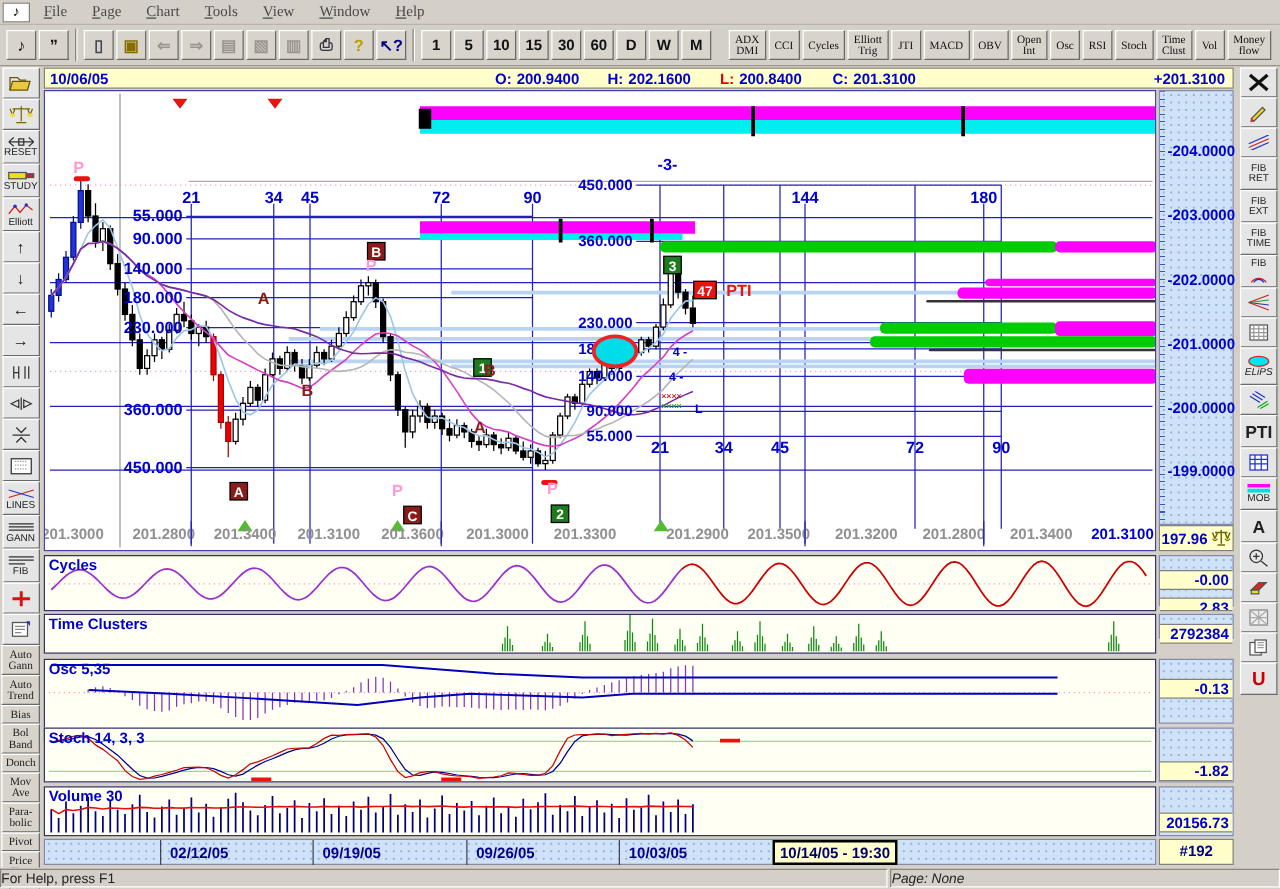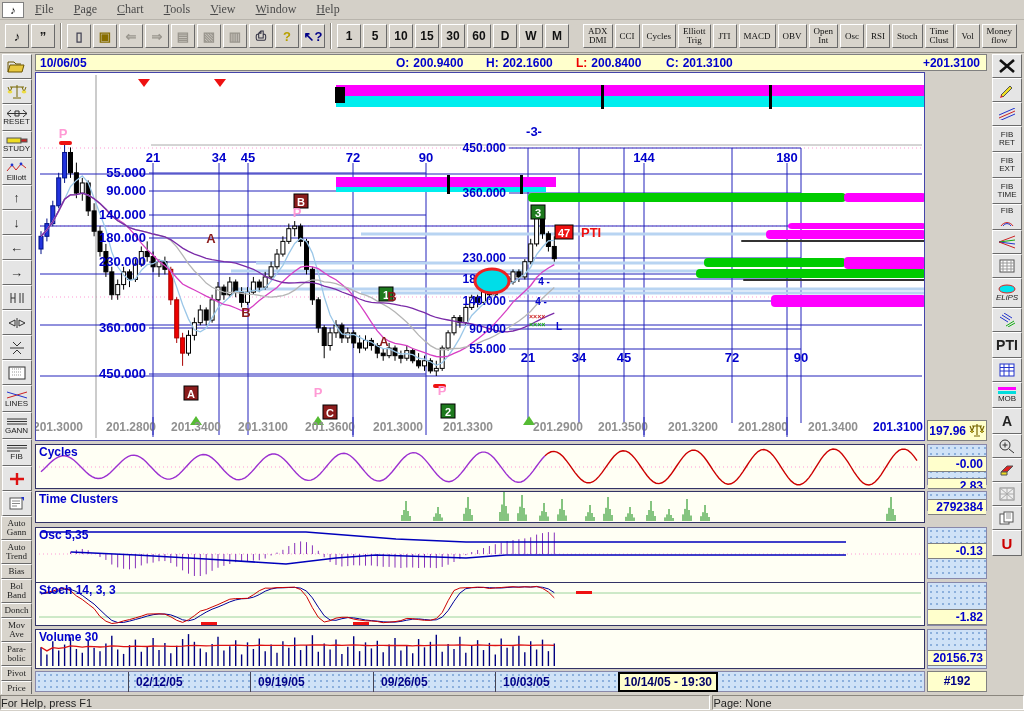--- a/index.html
+++ b/index.html
@@ -69,21 +69,21 @@
                color:#000088; font-weight:bold; font-size:12px; }
   #date-axis .dlabel { position:absolute; top:3px; }
   #date-axis .dtick { position:absolute; top:0; width:1px; height:20px; background:#445; }
   #date-cursor { position:absolute; top:0px; left:582px; width:100px; height:20px; background:#ffffcc;
                  border:2px solid #000; text-align:center; line-height:16px; color:#000066; }
   #bar-count { position:absolute; left:927px; top:671px; width:60px; height:21px; background:#ffffcc; border:1px solid #808080;
                color:#000088; font-weight:bold; font-size:12px; text-align:center; line-height:19px; }
   #statusbar { position:absolute; left:0; top:694px; width:1024px; height:17px; background:#d4d0c8; display:flex; font-size:11px; }
   #statusbar .sect { border:1px solid; border-color:#8a867e #ffffff #ffffff #8a867e; height:15px; margin-top:1px; padding:1px 0; color:#222; }
   #statusbar .s1 { width:748px; }
-  #statusbar .s2 { width:328px; margin-left:2px; }
+  #statusbar .s2 { width:328px; margin-left:2px;font-style:italic; }
 
   .mini-ico { display:block; }
 </style>
 </head>
 <body>
 
 <div id="app">
 
   <div id="menubar">
     <span class="appicon">♪</span>
@@ -698,20 +698,29 @@
         <text x="727" y="358" fill="#909090" font-size="12" text-anchor="middle" font-family="&quot;Liberation Sans&quot;, sans-serif" font-weight="bold">201.2800</text>
         <text x="797" y="358" fill="#909090" font-size="12" text-anchor="middle" font-family="&quot;Liberation Sans&quot;, sans-serif" font-weight="bold">201.3400</text>
         <text x="862" y="358" fill="#0000cc" font-size="12" text-anchor="middle" font-family="&quot;Liberation Sans&quot;, sans-serif" font-weight="bold">201.3100</text>
         <line x1="117" x2="117" y1="344" y2="364" stroke="#2222bb"></line>
         <line x1="317" x2="317" y1="344" y2="364" stroke="#2222bb"></line>
         <line x1="608" x2="608" y1="344" y2="364" stroke="#2222bb"></line>
         <line x1="751" x2="751" y1="344" y2="364" stroke="#2222bb"></line>
       </svg>
   </div>
 
+  <div id="price-scale" class="dotbg">
+    <div class="ticks"></div>
+  <div class="plabel" style="top: 41px;">-204.0000</div>
+      <div class="plabel" style="top: 92px;">-203.0000</div>
+      <div class="plabel" style="top: 144px;">-202.0000</div>
+      <div class="plabel" style="top: 195px;">-201.0000</div>
+      <div class="plabel" style="top: 246px;">-200.0000</div>
+      <div class="plabel" style="top: 297px;">-199.0000</div>
+    </div>
   <div id="scale-last">
     <span style="flex:1;text-align:right">197.96</span>
     <svg class="sc-ico" viewBox="0 0 18 15">
       <path d="M9 1 L9 12 M4 3 L14 3 M2 3 L4 8 L6 3 M12 3 L14 8 L16 3 M6 13 L12 13" stroke="#776600" stroke-width="1.2" fill="none"></path>
       <path d="M2 8 Q4 11 6 8 M12 8 Q14 11 16 8" stroke="#776600" fill="#eedd44"></path>
     </svg>
   </div>
 
   <div class="panel" id="panel-cycles" style="top:444px;height:45px">
     <span class="ptitle">Cycles</span>

